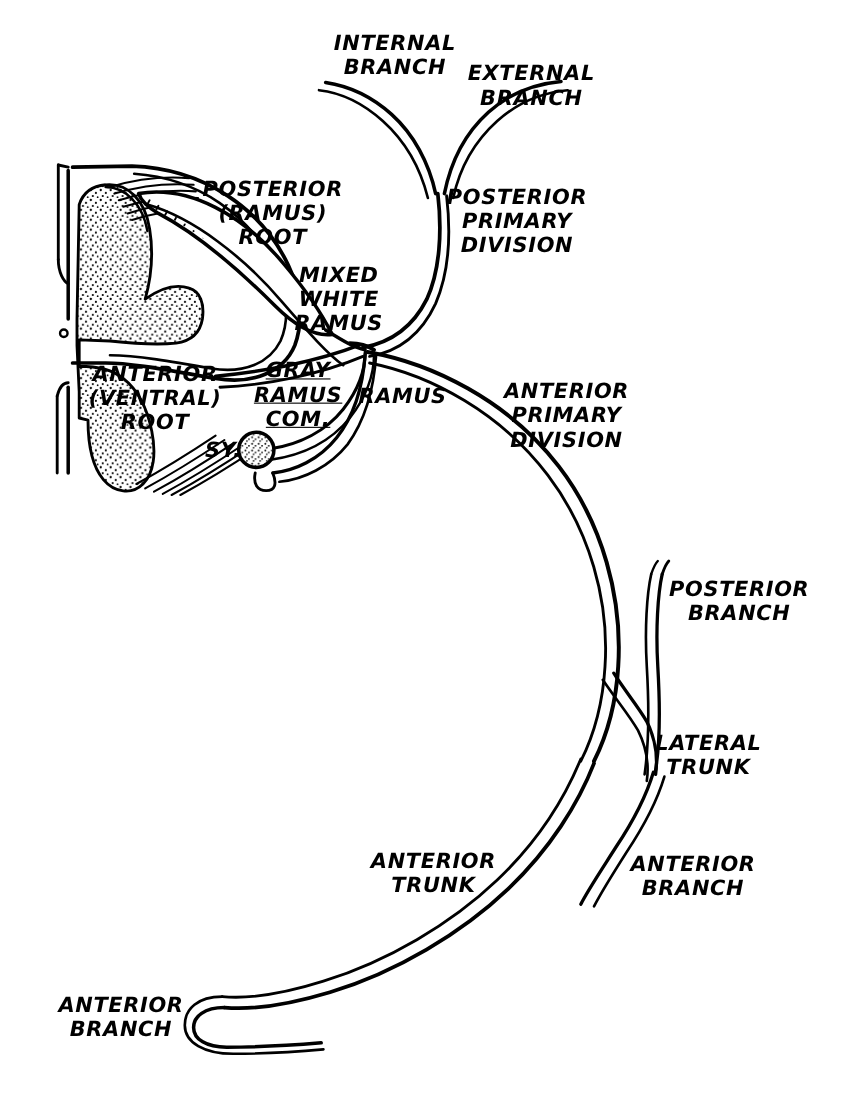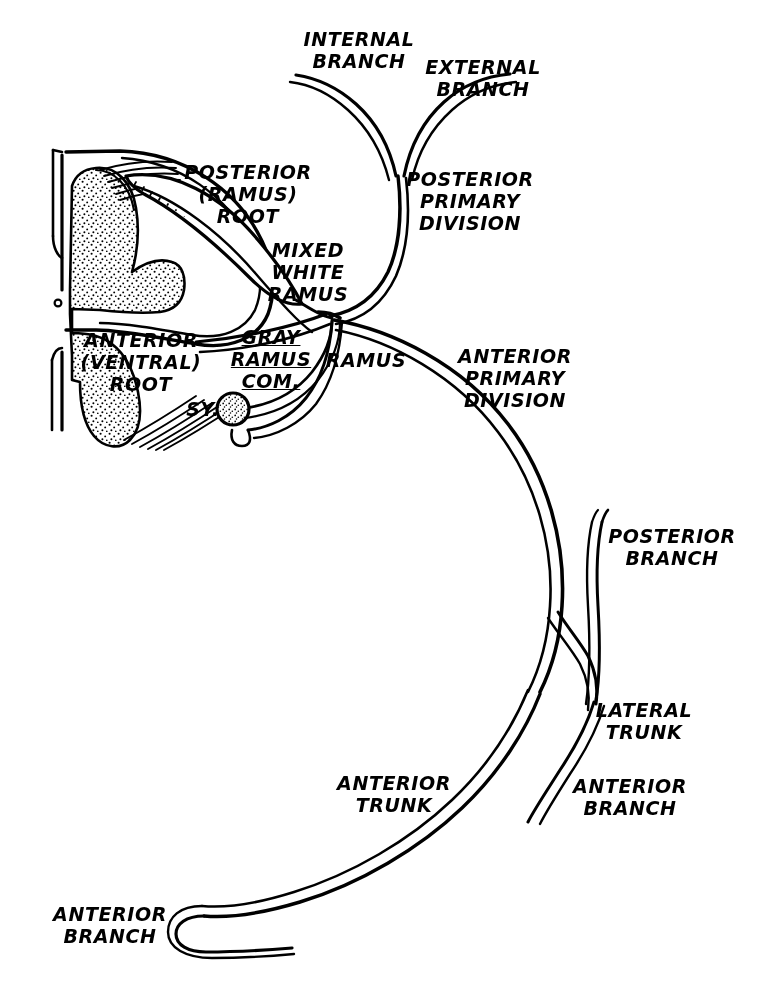--- a/index.html
+++ b/index.html
@@ -285,19 +285,19 @@
       <div class="label" style="left: 483px; top: 16px; margin-top: 40px;"><span class="ln">EXTERNAL</span><span class="ln">BRANCH</span></div>
       <div class="label" style="left: 248px; top: 161px;"><span class="ln">POSTERIOR</span><span class="ln">(RAMUS)</span><span class="ln">ROOT</span></div>
       <div class="label" style="left: 470px; top: 168px;"><span class="ln">POSTERIOR</span><span class="ln">PRIMARY</span><span class="ln">DIVISION</span></div>
       <div class="label" style="left: 308px; top: 239px;"><span class="ln">MIXED</span><span class="ln">WHITE</span><span class="ln">RAMUS</span></div>
       <div class="label" style="left: 141px; top: 329px;"><span class="ln">ANTERIOR</span><span class="ln">(VENTRAL)</span><span class="ln">ROOT</span></div>
       <div class="label" style="left: 271px; top: 326px; text-decoration: underline;"><span class="ln">GRAY</span><span class="ln">RAMUS</span><span class="ln">COM.</span></div>
       <div class="label" style="left: 366px; top: 349px;"><span class="ln">RAMUS</span></div>
       <div class="label" style="left: 515px; top: 345px;"><span class="ln">ANTERIOR</span><span class="ln">PRIMARY</span><span class="ln">DIVISION</span></div>
       <div class="label" style="left: 203px; top: 398px;"><span class="ln">SY.</span></div>
       <div class="label" style="left: 672px; top: 525px;"><span class="ln">POSTERIOR</span><span class="ln">BRANCH</span></div>
-      <div class="label" style="left: 644px; top: 665px; margin-top: 34px;"><span class="ln">LATERAL</span><span class="ln">TRUNK</span></div>
+      <div class="label" style="left: 644px; top: 665px;"><span class="ln">LATERAL</span><span class="ln">TRUNK</span></div>
       <div class="label" style="left: 394px; top: 772px;"><span class="ln">ANTERIOR</span><span class="ln">TRUNK</span></div>
       <div class="label" style="left: 630px; top: 775px;"><span class="ln">ANTERIOR</span><span class="ln">BRANCH</span></div>
       <div class="label" style="left: 110px; top: 903px;"><span class="ln">ANTERIOR</span><span class="ln">BRANCH</span></div>
     </div>
 
 </div>
 
 </body></html>

